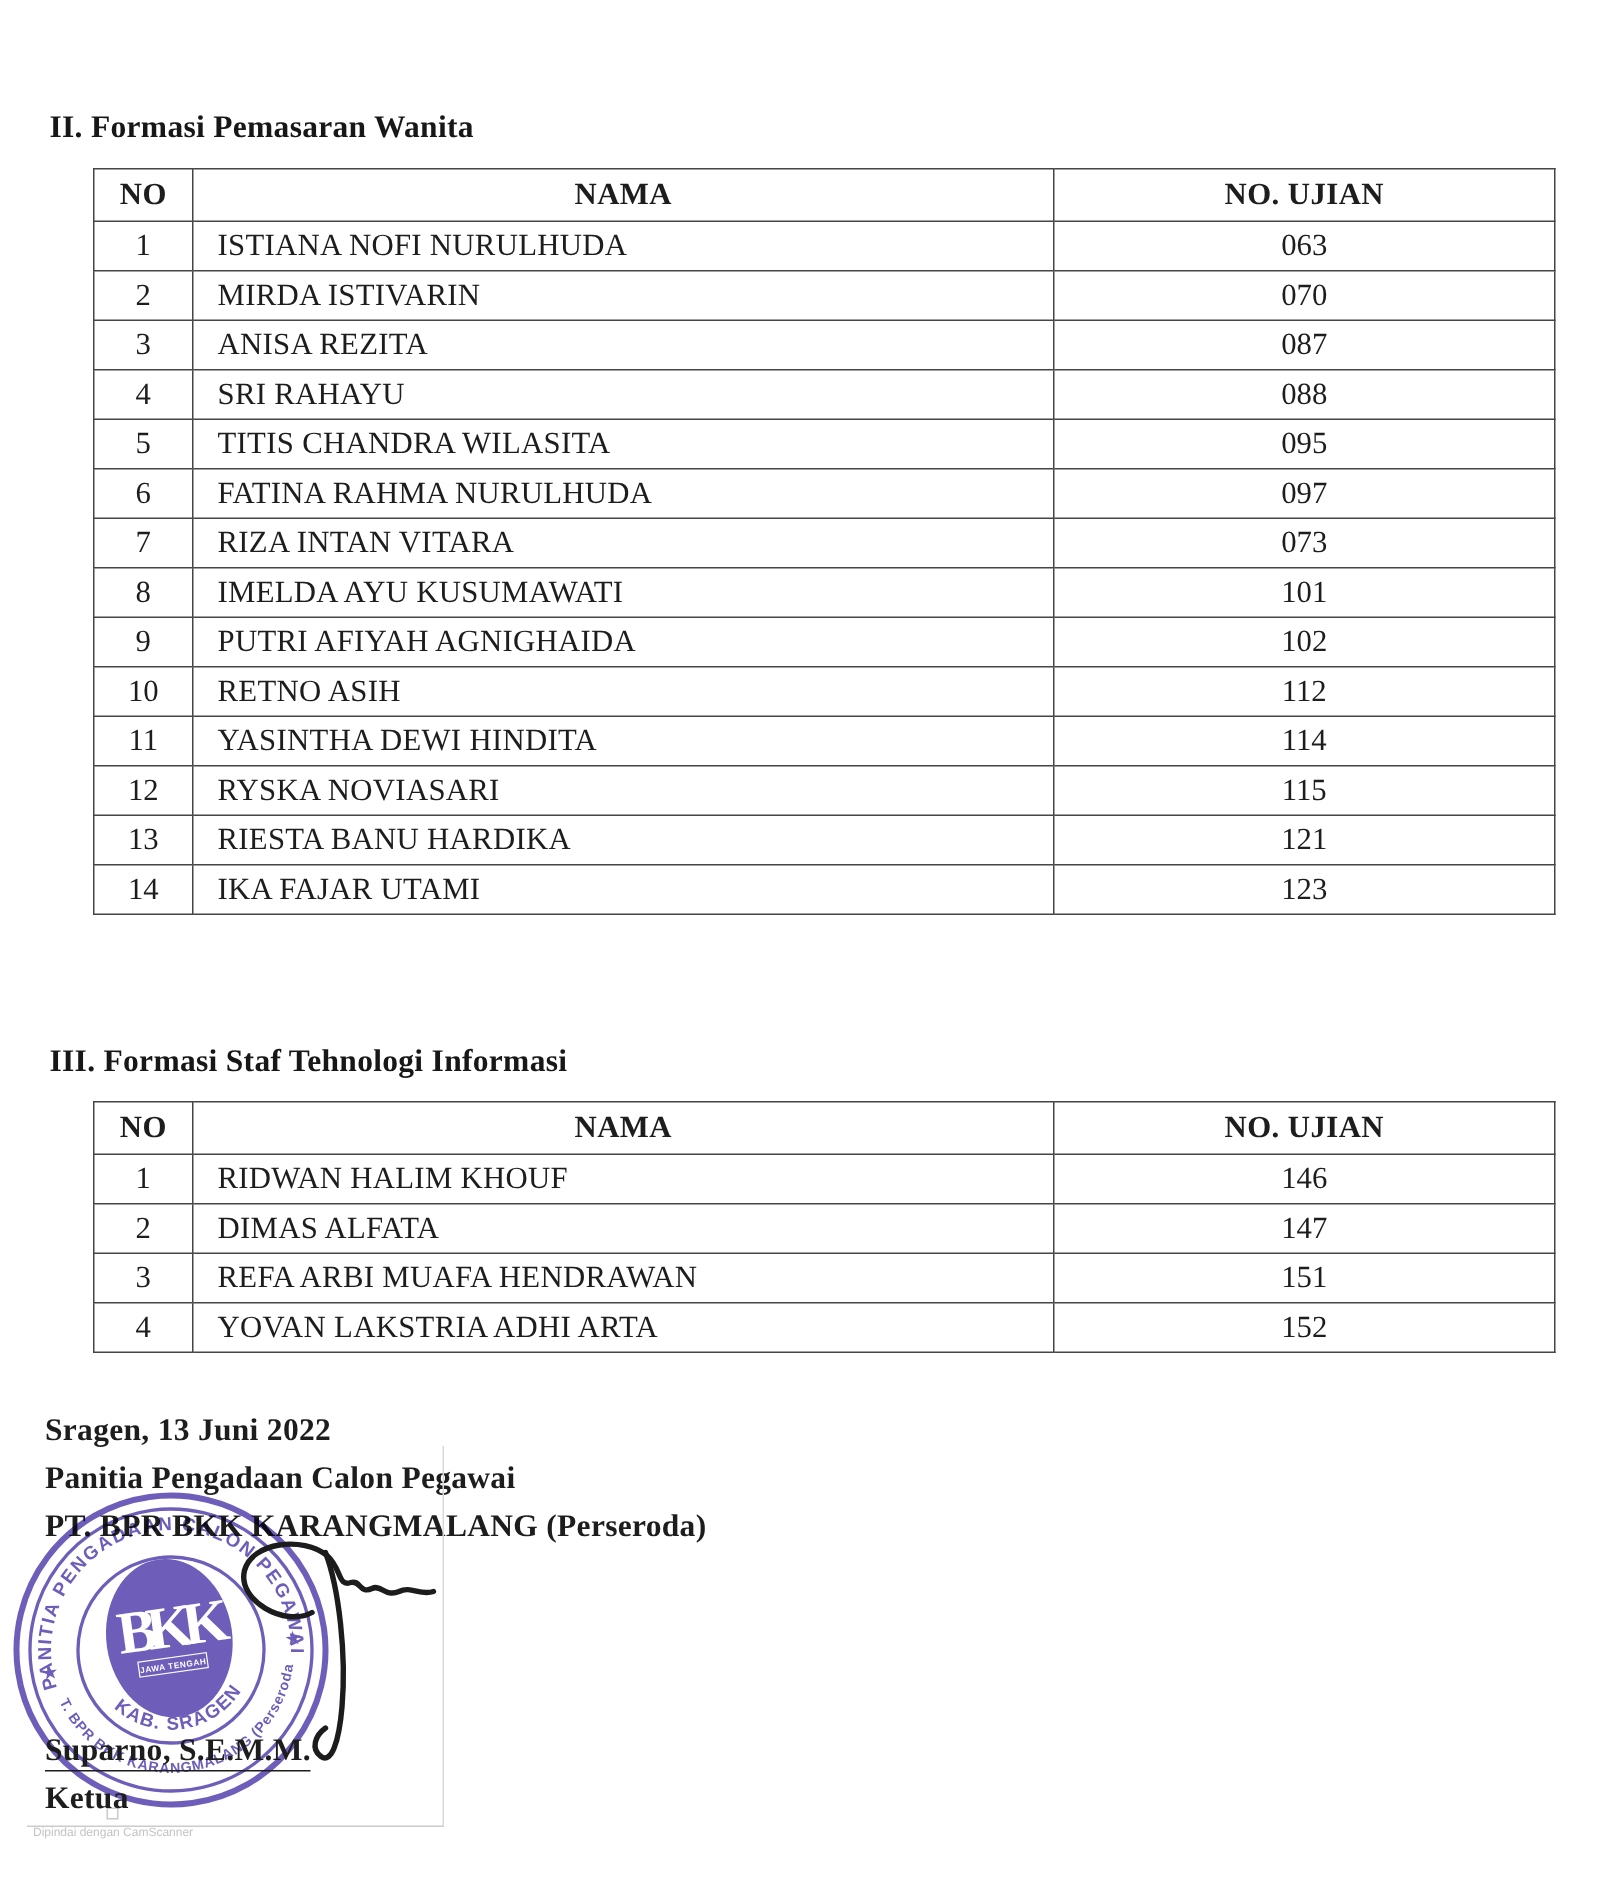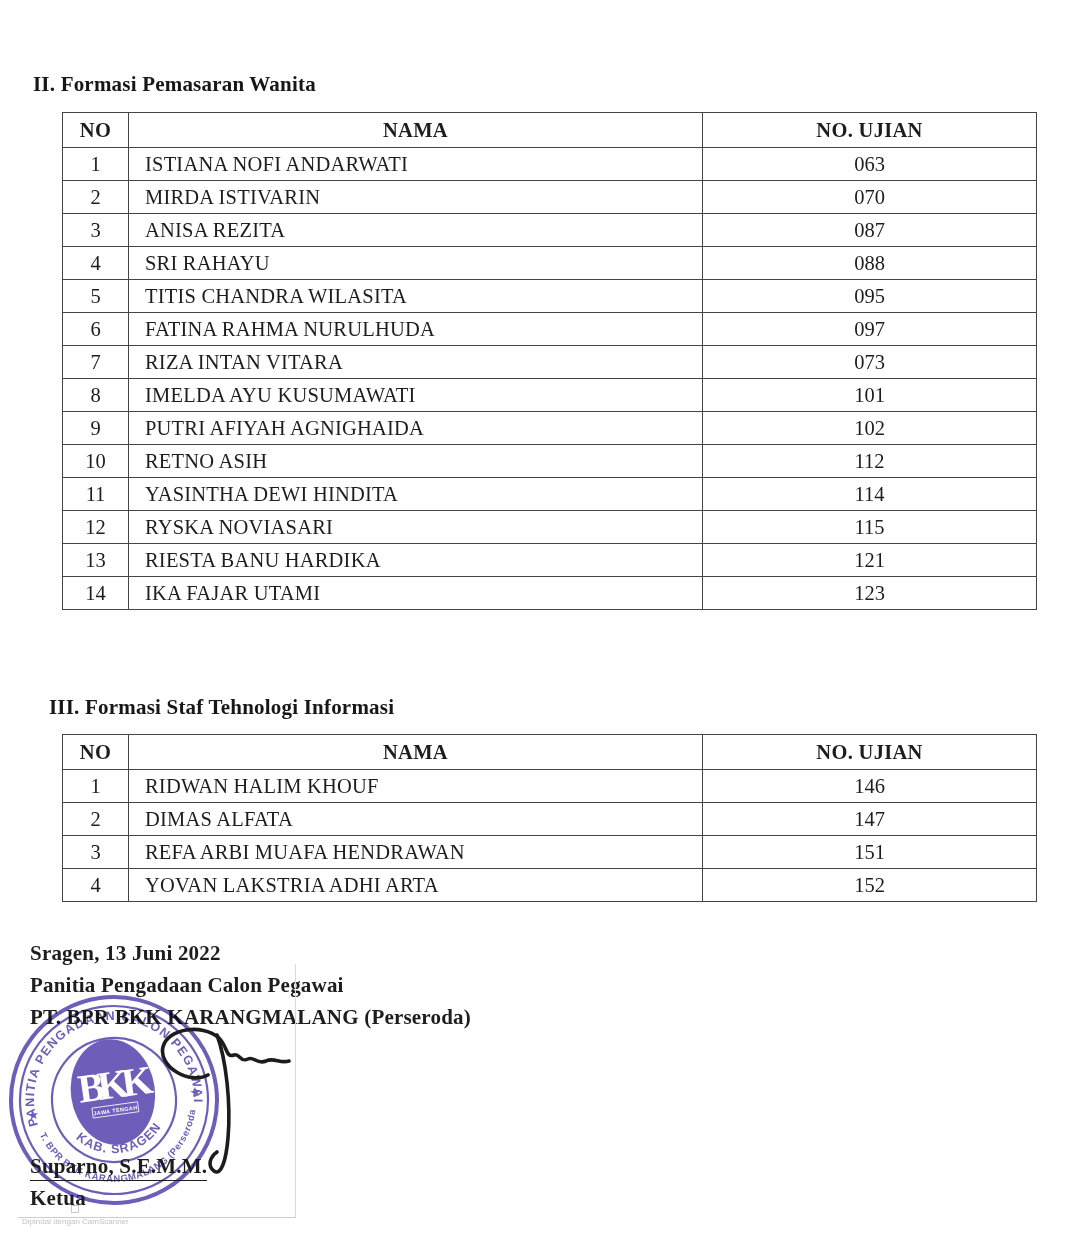--- a/index.html
+++ b/index.html
@@ -6,21 +6,21 @@
   html,body { background:#ffffff; }
   body {
     width:1080px; height:1254px; position:relative; overflow:hidden;
     font-family:"Liberation Serif", serif; color:#1d1d1d;
   }
   .doc-title {
     position:absolute; left:33px;
     font-size:21px; font-weight:bold; letter-spacing:.2px; color:#171717;
   }
   #title-1 { top:72px;text-align:right; }
-  #title-2 { top:695px;margin-left:16px; }
+  #title-2 { top:695px; }
 
   table.roster {
     position:absolute; left:62px; width:974px;
     border-collapse:collapse; table-layout:fixed;
   }
   #table-1 { top:112px; }
   #table-2 { top:734px; }
   .roster th, .roster td {
     border:1.6px solid #454545;
     font-size:20.5px; line-height:1; overflow:hidden; white-space:nowrap;
@@ -76,21 +76,21 @@
   <thead>
     <tr>
       <th>NO</th>
       <th>NAMA</th>
       <th>NO. UJIAN</th>
     </tr>
   </thead>
   <tbody>
       <tr>
         <td class="c-no">1</td>
-        <td class="c-nama">ISTIANA NOFI ANDARWATI</td>
+        <td class="c-nama">ISTIANA NOFI NURULHUDA</td>
         <td class="c-ujian">063</td>
       </tr>
       <tr>
         <td class="c-no">2</td>
         <td class="c-nama">MIRDA ISTIVARIN</td>
         <td class="c-ujian">070</td>
       </tr>
       <tr>
         <td class="c-no">3</td>
         <td class="c-nama">ANISA REZITA</td>

